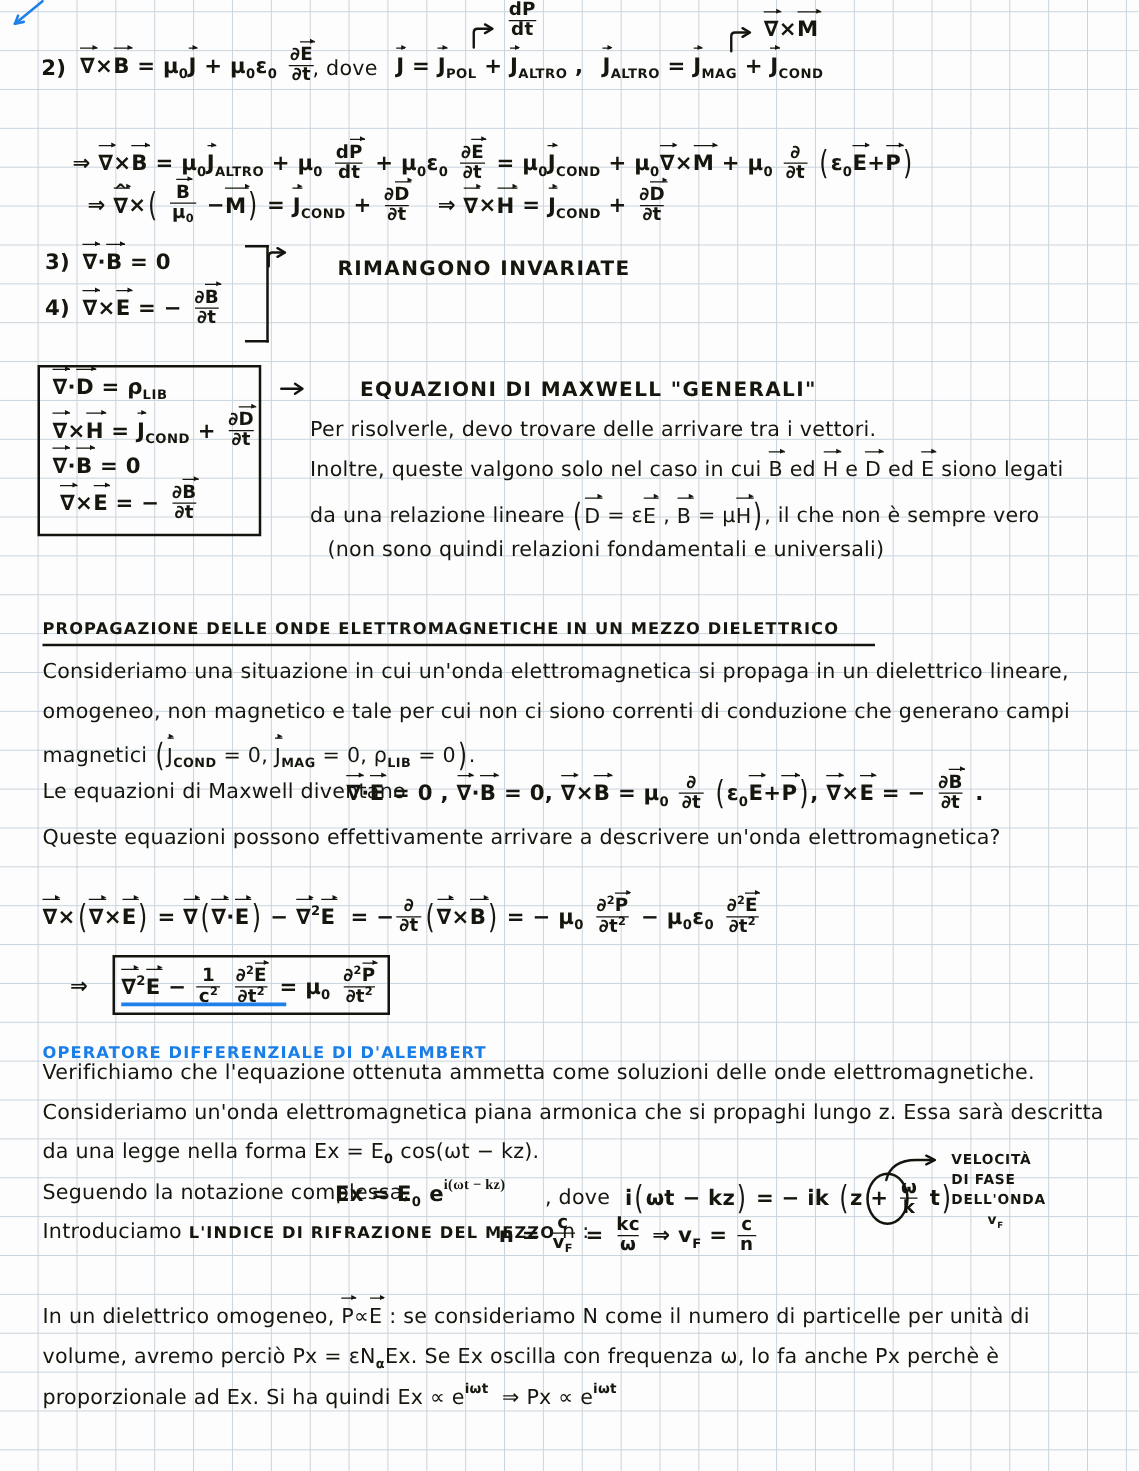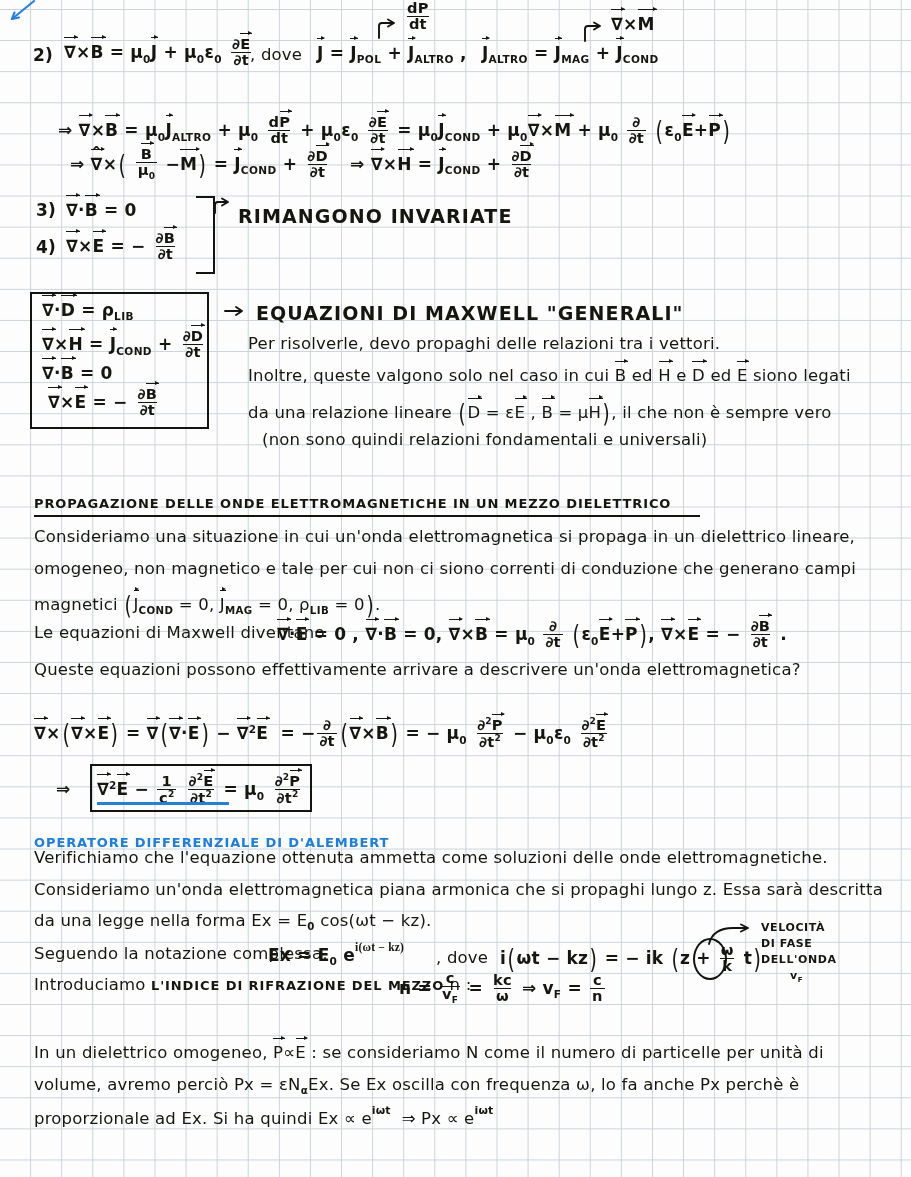--- a/index.html
+++ b/index.html
@@ -26,21 +26,21 @@
     position: absolute;
     font-family: "DejaVu Sans", sans-serif;
     color: #16160f;
     white-space: nowrap;
     letter-spacing: 0.2px;
     -webkit-font-smoothing: antialiased;
   }
   .txt { font-size: 16.5px; font-weight: 500; }
   .eq  { font-size: 17px; font-weight: 600; }
   .small { font-size: 11px; font-weight: 700; letter-spacing: .6px; }
-  .caps { font-weight: 700; letter-spacing: 1.1px; font-size: 19px; }
+  .caps { font-weight: 700; letter-spacing: 1.1px; font-size: 16px; margin-left: 32px; }
   .capsm { font-weight: 700; letter-spacing: .9px; font-size: 13px; text-align: right; }
 
   
   .v { position: relative; display: inline-block; }
   .v::after {
     content: "";
     position: absolute;
     left: 3%; right: -14%;
     top: -0.30em;
     height: 0;
@@ -255,21 +255,21 @@
         <span class="d">∂t</span>
       </span>
   </div>
 
   <svg class="ink" style="left:224px; top:302px;" width="26" height="18" viewBox="0 0 26 18">
     <path d="M1,9 L17,9"></path>
       <path d="M12,5 L18,9 L12,13"></path>
   </svg>
   <div class="hw caps" style="left:256px; top:302px;">EQUAZIONI DI MAXWELL "GENERALI"</div>
 
-  <div class="hw txt" style="left:248px; top:334px;">Per risolverle, devo propaghi delle relazioni tra i vettori.</div>
+  <div class="hw txt" style="left:248px; top:334px;">Per risolverle, devo trovare delle arrivare tra i vettori.</div>
 
   <div class="hw txt" style="left:248px; top:366px;">
     Inoltre, queste valgono solo nel caso in cui <span class="v">B</span> ed <span class="v">H</span>
     e <span class="v">D</span> ed <span class="v">E</span> siono legati
   </div>
 
   <div class="hw txt" style="left:248px; top:398px;">
     da una relazione lineare <span class="big">(</span><span class="v">D</span> = ε<span class="v">E</span> ,
     <span class="v">B</span> = μ<span class="v">H</span><span class="big">)</span>, il che non è sempre vero
   </div>

